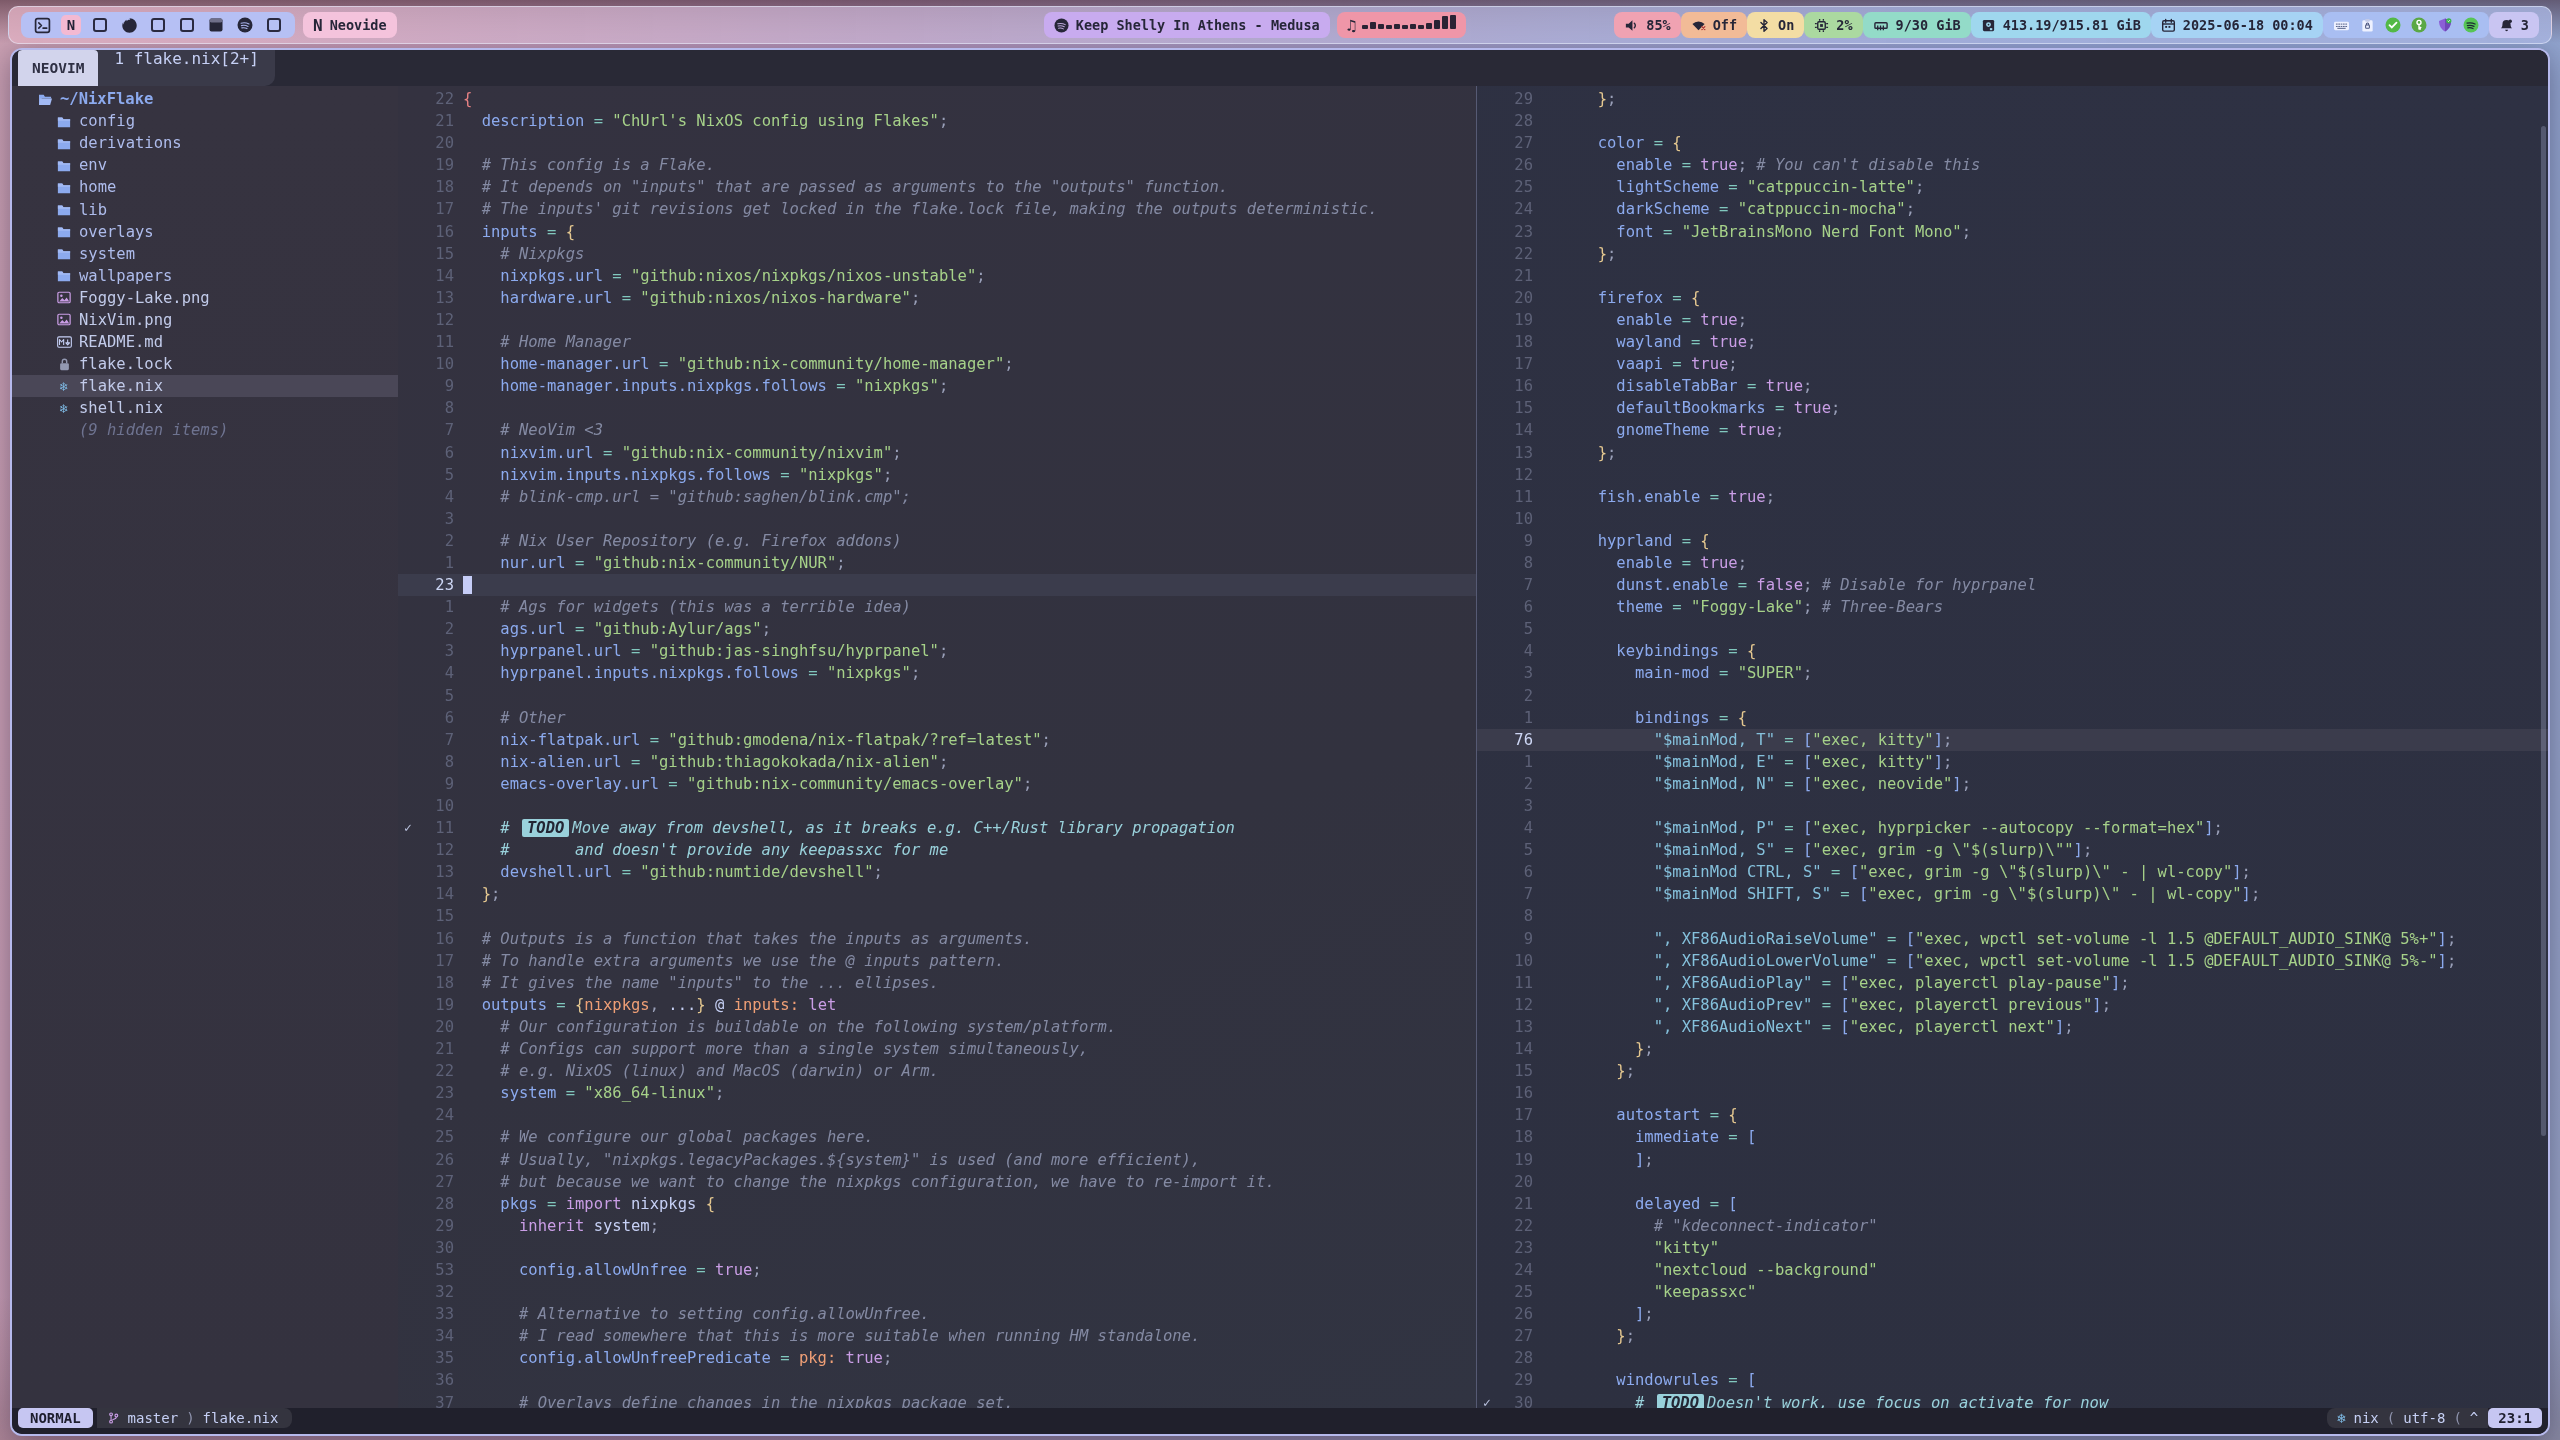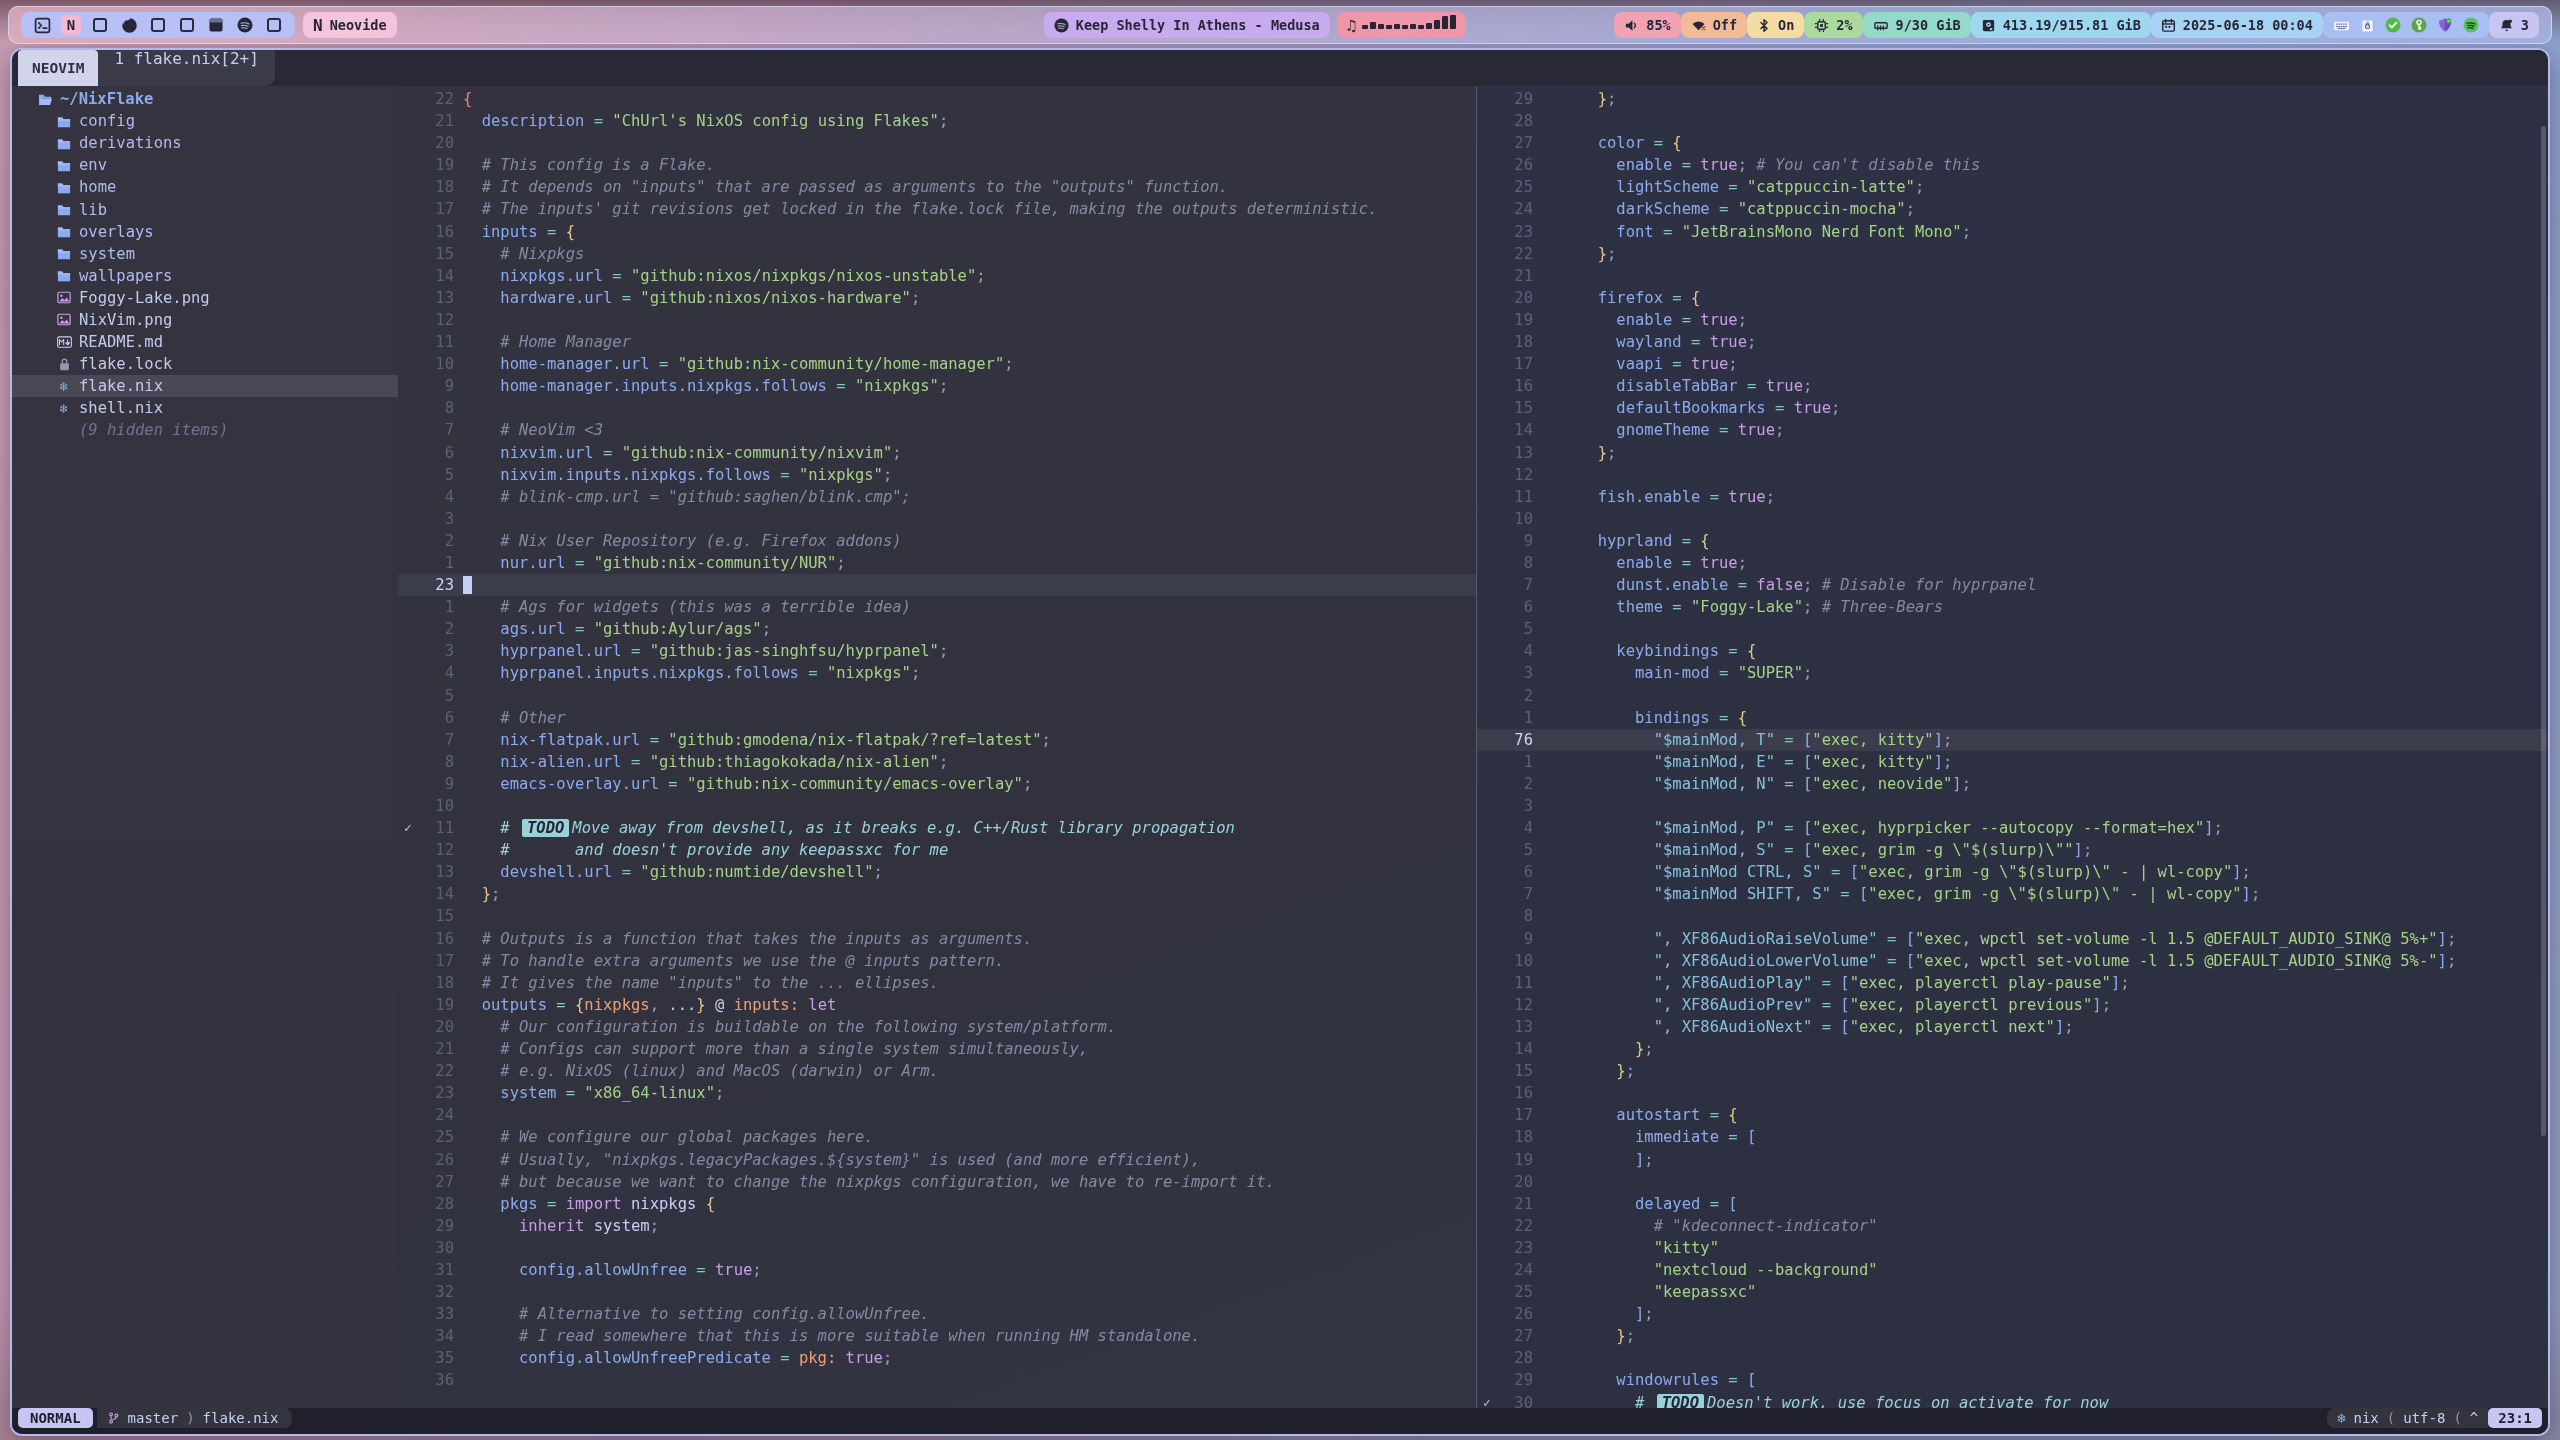--- a/index.html
+++ b/index.html
@@ -410,26 +410,27 @@
           <div class="crow"><span class="sign"></span><span class="lnum">21</span><span class="ctext"><span class="tk-c">    # Configs can support more than a single system simultaneously,</span></span></div>
           <div class="crow"><span class="sign"></span><span class="lnum">22</span><span class="ctext"><span class="tk-c">    # e.g. NixOS (linux) and MacOS (darwin) or Arm.</span></span></div>
           <div class="crow"><span class="sign"></span><span class="lnum">23</span><span class="ctext"><span class="tk-k">    system</span><span class="tk-o"> = </span><span class="tk-s">"x86_64-linux"</span><span class="tk-p">;</span></span></div>
           <div class="crow"><span class="sign"></span><span class="lnum">24</span><span class="ctext"></span></div>
           <div class="crow"><span class="sign"></span><span class="lnum">25</span><span class="ctext"><span class="tk-c">    # We configure our global packages here.</span></span></div>
           <div class="crow"><span class="sign"></span><span class="lnum">26</span><span class="ctext"><span class="tk-c">    # Usually, "nixpkgs.legacyPackages.${system}" is used (and more efficient),</span></span></div>
           <div class="crow"><span class="sign"></span><span class="lnum">27</span><span class="ctext"><span class="tk-c">    # but because we want to change the nixpkgs configuration, we have to re-import it.</span></span></div>
           <div class="crow"><span class="sign"></span><span class="lnum">28</span><span class="ctext"><span class="tk-k">    pkgs</span><span class="tk-o"> = </span><span class="tk-kw">import</span><span class="tk-t"> nixpkgs </span><span class="tk-b2">{</span></span></div>
           <div class="crow"><span class="sign"></span><span class="lnum">29</span><span class="ctext"><span class="tk-kw">      inherit</span><span class="tk-t"> system</span><span class="tk-p">;</span></span></div>
           <div class="crow"><span class="sign"></span><span class="lnum">30</span><span class="ctext"></span></div>
-          <div class="crow"><span class="sign"></span><span class="lnum">31</span><span class="ctext"><span class="tk-k">      config.allowUnfree</span><span class="tk-o"> = </span><span class="tk-bo">true</span><span class="tk-p">;</span></span></div>
+          <div class="crow"><span class="sign"></span><span class="lnum">53</span><span class="ctext"><span class="tk-k">      config.allowUnfree</span><span class="tk-o"> = </span><span class="tk-bo">true</span><span class="tk-p">;</span></span></div>
           <div class="crow"><span class="sign"></span><span class="lnum">32</span><span class="ctext"></span></div>
           <div class="crow"><span class="sign"></span><span class="lnum">33</span><span class="ctext"><span class="tk-c">      # Alternative to setting config.allowUnfree.</span></span></div>
           <div class="crow"><span class="sign"></span><span class="lnum">34</span><span class="ctext"><span class="tk-c">      # I read somewhere that this is more suitable when running HM standalone.</span></span></div>
           <div class="crow"><span class="sign"></span><span class="lnum">35</span><span class="ctext"><span class="tk-k">      config.allowUnfreePredicate</span><span class="tk-o"> = </span><span class="tk-or">pkg:</span><span class="tk-bo"> true</span><span class="tk-p">;</span></span></div>
           <div class="crow"><span class="sign"></span><span class="lnum">36</span><span class="ctext"></span></div>
+          <div class="crow"><span class="sign"></span><span class="lnum">37</span><span class="ctext"><span class="tk-c">      # Overlays define changes in the nixpkgs package set.</span></span></div>
         </div>
       <div id="pane-right">
         <div id="scrollbar"></div>
       <div class="crow"><span class="sign"></span><span class="lnum">29</span><span class="ctext"><span class="tk-b2">  }</span><span class="tk-p">;</span></span></div>
           <div class="crow"><span class="sign"></span><span class="lnum">28</span><span class="ctext"></span></div>
           <div class="crow"><span class="sign"></span><span class="lnum">27</span><span class="ctext"><span class="tk-k">  color</span><span class="tk-o"> = </span><span class="tk-b2">{</span></span></div>
           <div class="crow"><span class="sign"></span><span class="lnum">26</span><span class="ctext"><span class="tk-k">    enable</span><span class="tk-o"> = </span><span class="tk-bo">true</span><span class="tk-p">; </span><span class="tk-c"># You can't disable this</span></span></div>
           <div class="crow"><span class="sign"></span><span class="lnum">25</span><span class="ctext"><span class="tk-k">    lightScheme</span><span class="tk-o"> = </span><span class="tk-s">"catppuccin-latte"</span><span class="tk-p">;</span></span></div>
           <div class="crow"><span class="sign"></span><span class="lnum">24</span><span class="ctext"><span class="tk-k">    darkScheme</span><span class="tk-o"> = </span><span class="tk-s">"catppuccin-mocha"</span><span class="tk-p">;</span></span></div>
           <div class="crow"><span class="sign"></span><span class="lnum">23</span><span class="ctext"><span class="tk-k">    font</span><span class="tk-o"> = </span><span class="tk-s">"JetBrainsMono Nerd Font Mono"</span><span class="tk-p">;</span></span></div>

